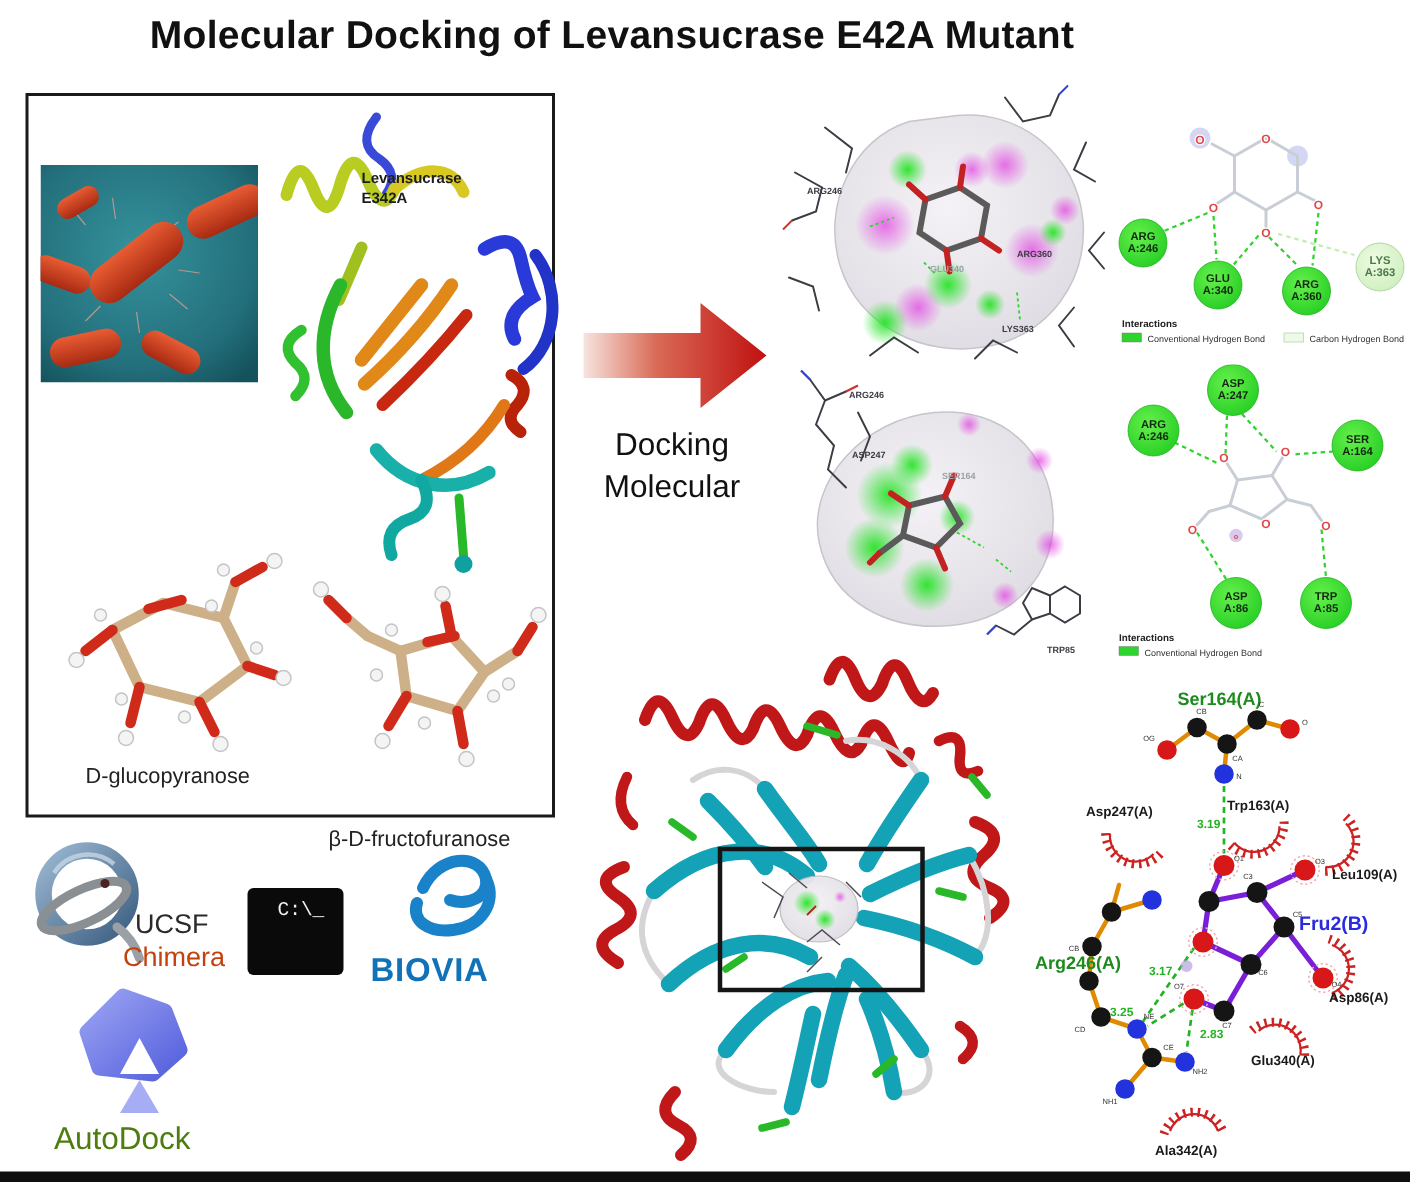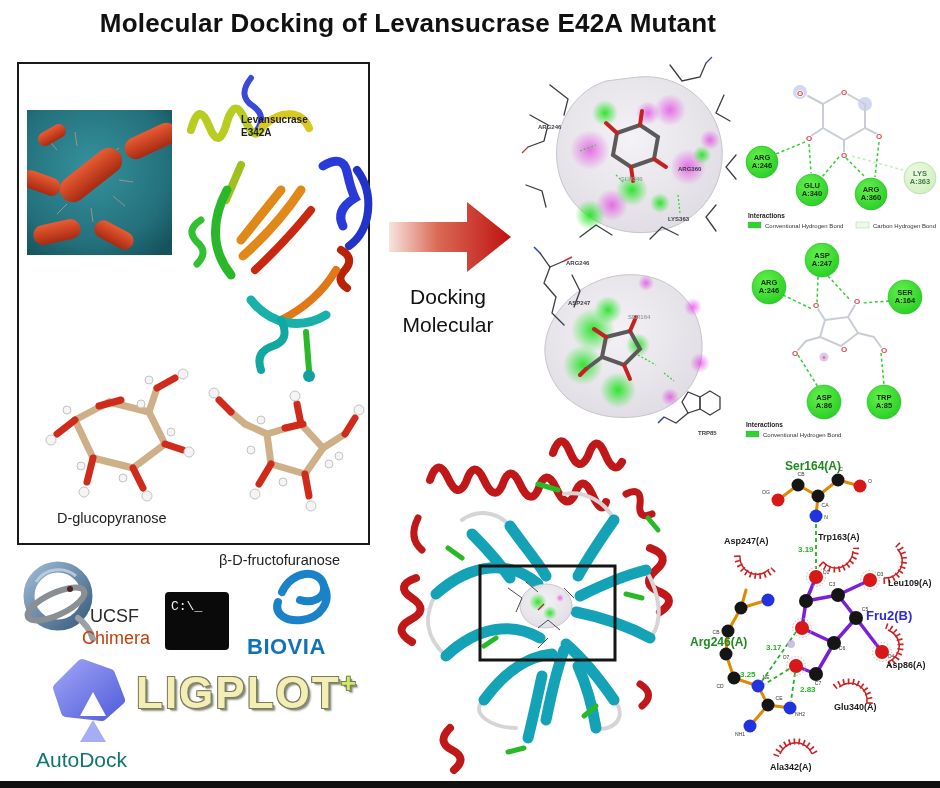--- a/index.html
+++ b/index.html
@@ -40,24 +40,24 @@
   .lgDist { font:700 8px "Liberation Sans",sans-serif; fill:#22b422; }
   .lgHydro { font:700 9px "Liberation Sans",sans-serif; fill:#1a1a1a; }
   .lash-in { stroke:#cc2222; stroke-width:1.5; fill:none; }
   .lash-out { stroke:#cc2222; stroke-width:6; fill:none; stroke-dasharray:1.6,3.2; }
   .tanB { stroke:#cdb087; stroke-width:7; stroke-linecap:round; }
   .redB { stroke:#cf2a1a; stroke-width:7; stroke-linecap:round; }
   .hTip { fill:#f4f4f4; stroke:#c4c4c4; stroke-width:1; }
   
   #chimera-text1 { left:90px; top:606px; font-size:18px; color:#2a2a2a; }
   #chimera-text2 { left:82px; top:628px; font-size:18px; color:#c2410c; }
-  #terminal { left:165px; top:592px; width:64px; height:58px; background:#0a0a0a; border-radius:4px; color:#f2f2f2; font-family:"Liberation Mono",monospace; font-size:13px; padding:7px 6px; }
+  #terminal { left:165px; top:592px; width:64px; height:58px; background:#0a0a0a; border-radius:4px; color:#f2f2f2; font-family:"Liberation Mono",monospace; font-size:13px; padding:7px 20px; }
   #biovia-text { left:247px; top:634px; font-size:22px; color:#1272b8; letter-spacing:.5px; }
   #biovia-text .b { font-weight:700; }
-  #autodock-label { left:36px; top:748px; font-size:21px; color:#0f766e; }
+  #autodock-label { left:36px; top:748px; font-size:21px; color:#4d7c0f; }
   #ligplot-logo { left:136px; top:668px; font-weight:700; font-size:44px; letter-spacing:2px; color:#f3eeb6;
       text-shadow:-1px -1px 0 #7a7a55, 1px -1px 0 #7a7a55, -1px 1px 0 #7a7a55, 2px 2px 0 #8a8a6a, 3px 3px 2px #9a9a9a; }
   #ligplot-logo sup { font-size:26px; color:#cfe96a; }
   #bottom-bar { left:0; bottom:0; width:940px; height:7px; background:#101010; }
 </style>
 </head>
 <body>
 
 <div id="canvas">
 
@@ -634,18 +634,15 @@
         <stop offset="0%" stop-color="#9aa2f2"></stop>
           <stop offset="100%" stop-color="#5560dd"></stop>
       </linearGradient>
     </defs>
     <polygon points="28,40 52,16 80,26 90,52 72,68 36,64" fill="url(#adG)" stroke="url(#adG)" stroke-width="10" stroke-linejoin="round"></polygon>
     <polygon points="50,68 63,44 76,68" fill="#ffffff"></polygon>
     <polygon points="50,94 63,72 76,94" fill="#a6adf4"></polygon>
   </svg>
   <div id="autodock-label" class="abs">AutoDock</div>
 
-  <div id="ligplot-logo" class="abs">
-    <span>LIGPLOT</span><sup>+</sup>
-  </div>
 
   <div id="bottom-bar" class="abs"></div>
 </div>
 
 </body></html>

